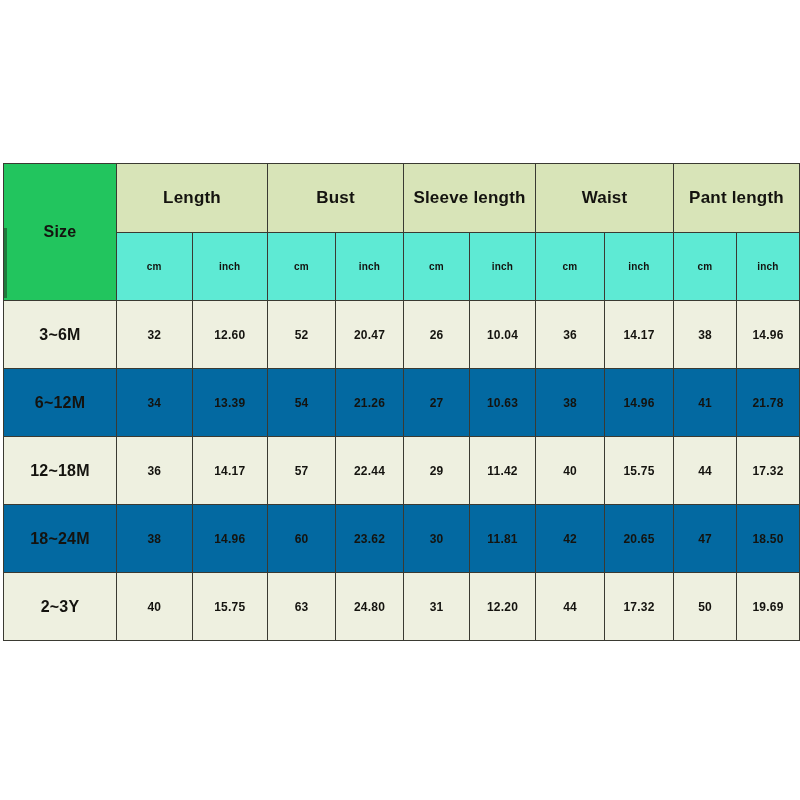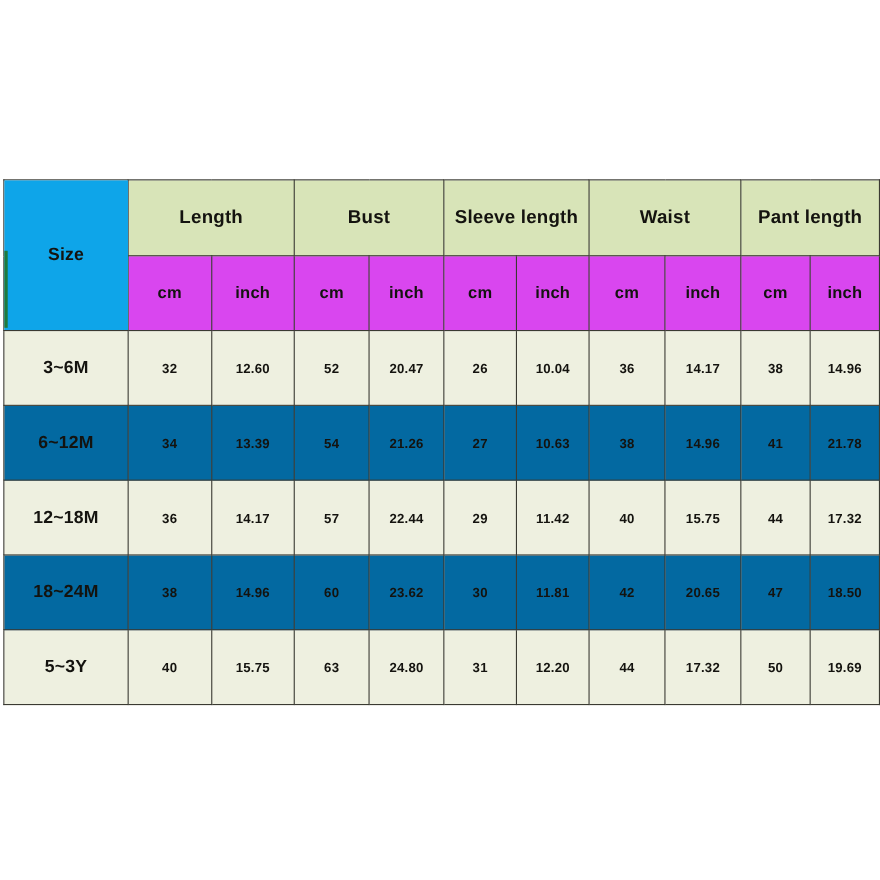--- a/index.html
+++ b/index.html
@@ -43,27 +43,27 @@
     letter-spacing: 0.2px;
   }
 
   
   th.group-head {
     background: #d8e4b8;
     font-size: 17px;
     height: 68px;
   }
   th.unit-head {
-    background: #d946ef;
-    font-size: 15px;
+    background: #5eead4;
+    font-size: 10px;
     height: 67px;
     margin-left: 20px;
   }
   th.size-head {
-    background: #0ea5e9;
+    background: #22c55e;
     font-size: 16px;
     position: relative;
   }
   th.size-head .size-accent {
     position: absolute;
     left: 0px;
     top: 64px;
     width: 3px;
     height: 70px;
     background: #1f7a3d;
@@ -191,21 +191,21 @@
         <td class="num-cell">60</td>
         <td class="num-cell">23.62</td>
         <td class="num-cell">30</td>
         <td class="num-cell">11.81</td>
         <td class="num-cell">42</td>
         <td class="num-cell">20.65</td>
         <td class="num-cell">47</td>
         <td class="num-cell">18.50</td>
       </tr>
       <tr class="row-light">
-        <td class="size-cell">5~3Y</td>
+        <td class="size-cell">2~3Y</td>
         <td class="num-cell">40</td>
         <td class="num-cell">15.75</td>
         <td class="num-cell">63</td>
         <td class="num-cell">24.80</td>
         <td class="num-cell">31</td>
         <td class="num-cell">12.20</td>
         <td class="num-cell">44</td>
         <td class="num-cell">17.32</td>
         <td class="num-cell">50</td>
         <td class="num-cell">19.69</td>

